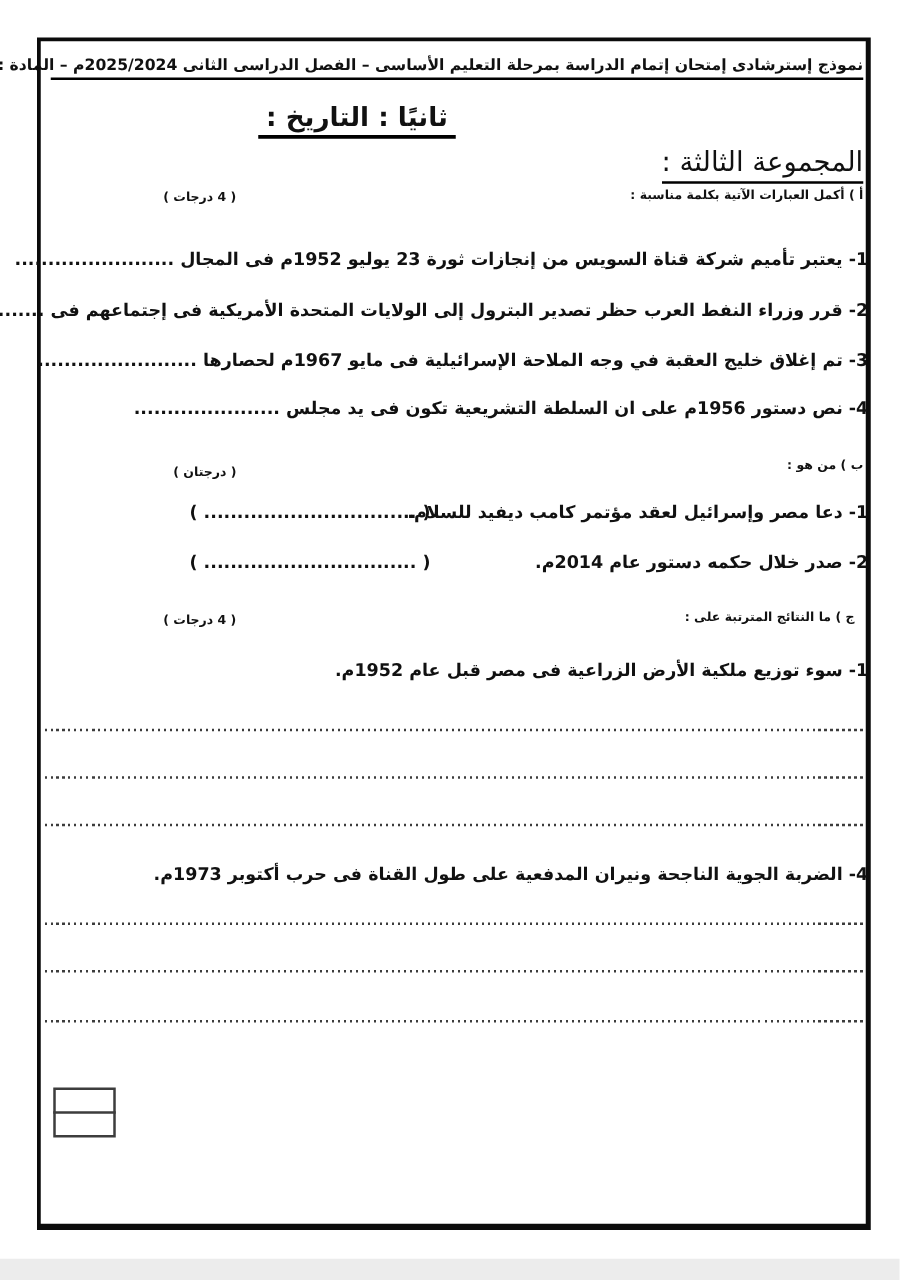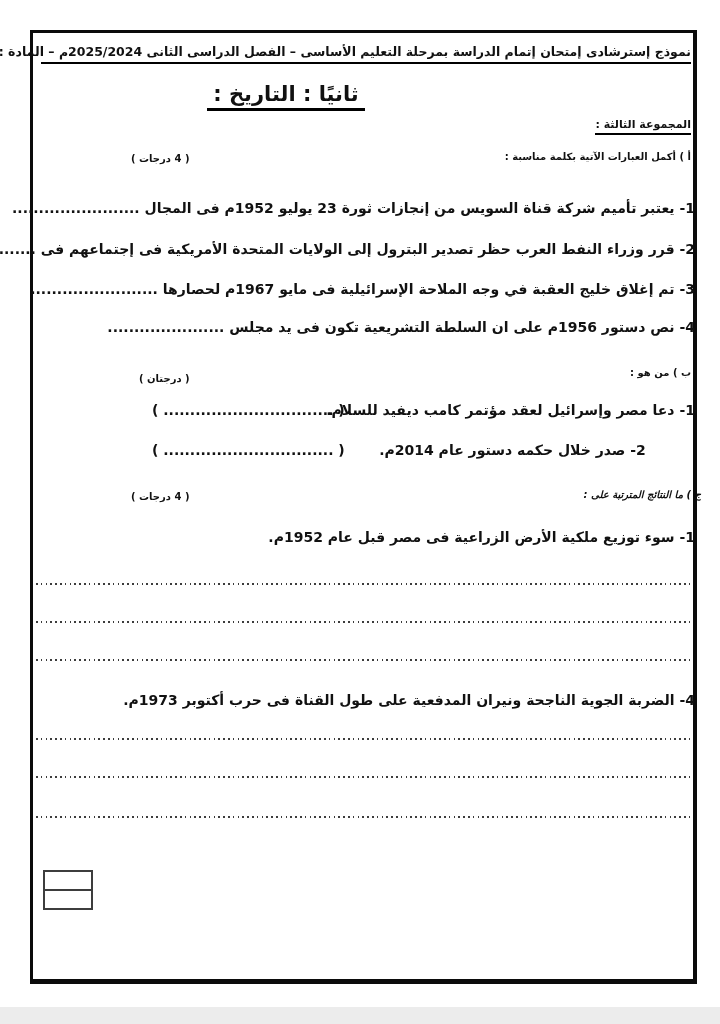--- a/index.html
+++ b/index.html
@@ -37,21 +37,21 @@
   .doc-title {
     display:inline-block;
     font-size:21px; font-weight:700;
     border-bottom:3px solid #000;
     padding:0 6px 2px 6px;
     letter-spacing:0.5px;
   }
 
   .group-title {
     position:absolute; right:29px; top:118px;
-    font-size:11px; font-weight:700;
+    font-size:22px; font-weight:400;
     border-bottom:2px solid #000; padding-bottom:2px;
   }
 
   .part-heading { position:absolute; font-size:10px; font-weight:700; white-space:nowrap; }
   .marks { position:absolute; font-size:10px; font-weight:700; white-space:nowrap; }
 
   .q-line {
     position:absolute; right:25px; left:52px;
     font-size:14px; font-weight:700;
     text-align:right; white-space:nowrap;
@@ -97,24 +97,24 @@
 <div class="q-line" style="top:241px;">2- قرر وزراء النفط العرب حظر تصدير البترول إلى الولايات المتحدة الأمريكية فى إجتماعهم فى .....................</div>
 <div class="q-line" style="top:281px;">3- تم إغلاق خليج العقبة في وجه الملاحة الإسرائيلية فى مايو 1967م لحصارها ........................</div>
 <div class="q-line" style="top:319px;">4- نص دستور 1956م على ان السلطة التشريعية تكون فى يد مجلس ......................</div>
 
 <div class="part-heading" style="right:29px; top:367px;">ب ) من هو :</div>
 <div class="marks" style="left:139px; top:349px;margin-top:24px;">( درجتان )</div>
 
 <div class="q-line" style="top:402px; left:330px;">1- دعا مصر وإسرائيل لعقد مؤتمر كامب ديفيد للسلام.</div>
 <div class="answer-paren" style="left:152px; top:402px;">( ................................ )</div>
 
-<div class="q-line" style="top:442px; left:330px;text-align:center;">2- صدر خلال حكمه دستور عام 2014م.</div>
+<div class="q-line" style="top:442px; left:330px;">2- صدر خلال حكمه دستور عام 2014م.</div>
 <div class="answer-paren" style="left:152px; top:442px;">( ................................ )</div>
 
-<div class="part-heading" style="right:19px; top:489px;font-style:italic;">ج ) ما النتائج المترتبة على :</div>
+<div class="part-heading" style="right:36px; top:489px;">ج ) ما النتائج المترتبة على :</div>
 <div class="marks" style="left:131px; top:491px;">( 4 درجات )</div>
 
 <div class="q-line" style="top:529px;">1- سوء توزيع ملكية الأرض الزراعية فى مصر قبل عام 1952م.</div>
 
 <div class="dotline" style="top:582px;"></div>
 <div class="dotline" style="top:620px;"></div>
 <div class="dotline" style="top:658px;"></div>
 
 <div class="q-line" style="top:692px;">4- الضربة الجوية الناجحة ونيران المدفعية على طول القناة فى حرب أكتوبر 1973م.</div>
 

